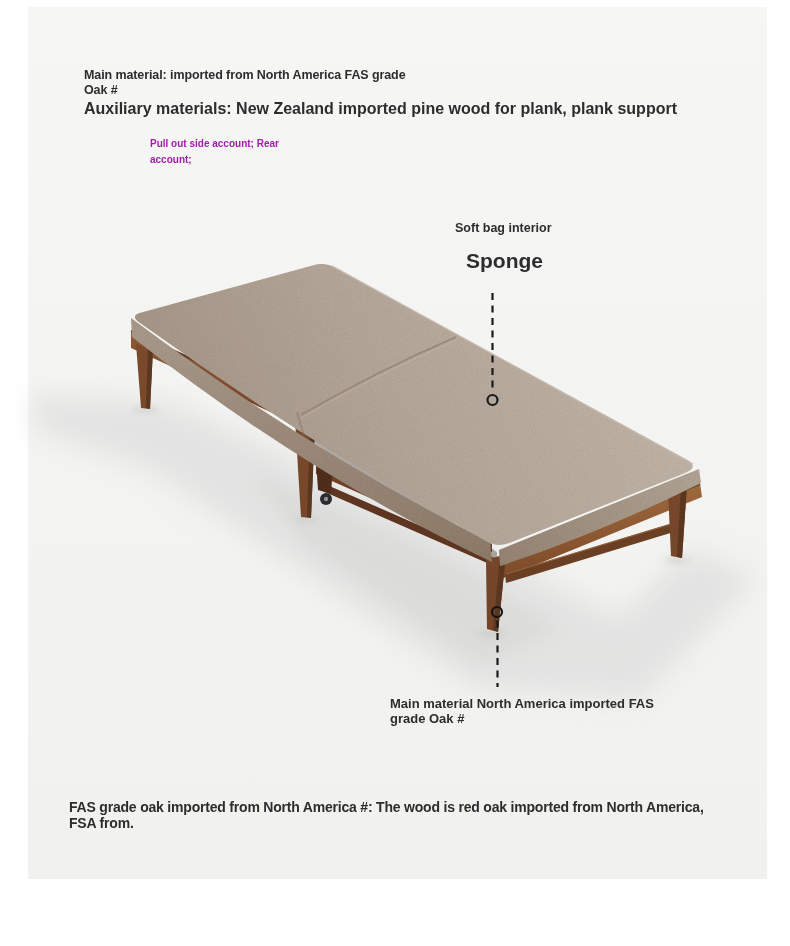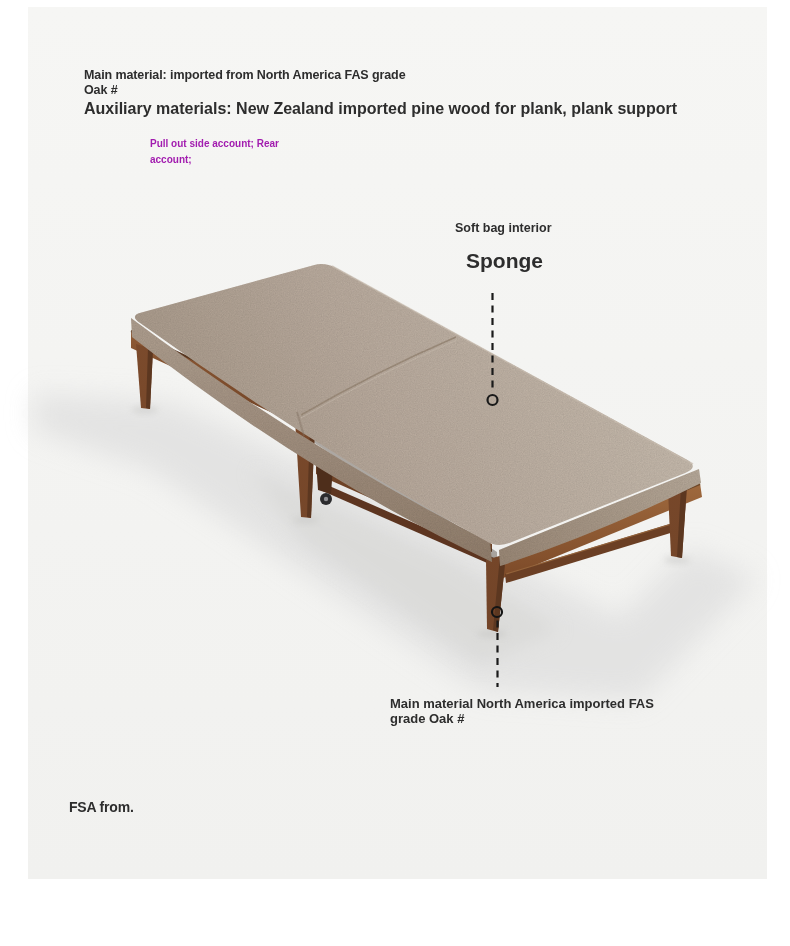--- a/index.html
+++ b/index.html
@@ -170,14 +170,15 @@
 <div class="ann ann-sponge">
   <span class="ln">Sponge</span>
 </div>
 
 <div class="ann ann-leg">
   <span class="ln">Main material North America imported FAS</span>
   <span class="ln">grade Oak #</span>
 </div>
 
 <div class="ann ann-footer">
+  <span class="ln">FAS grade oak imported from North America #: The wood is red oak imported from North America,</span>
   <span class="ln">FSA from.</span>
 </div>
 
 </body></html>

